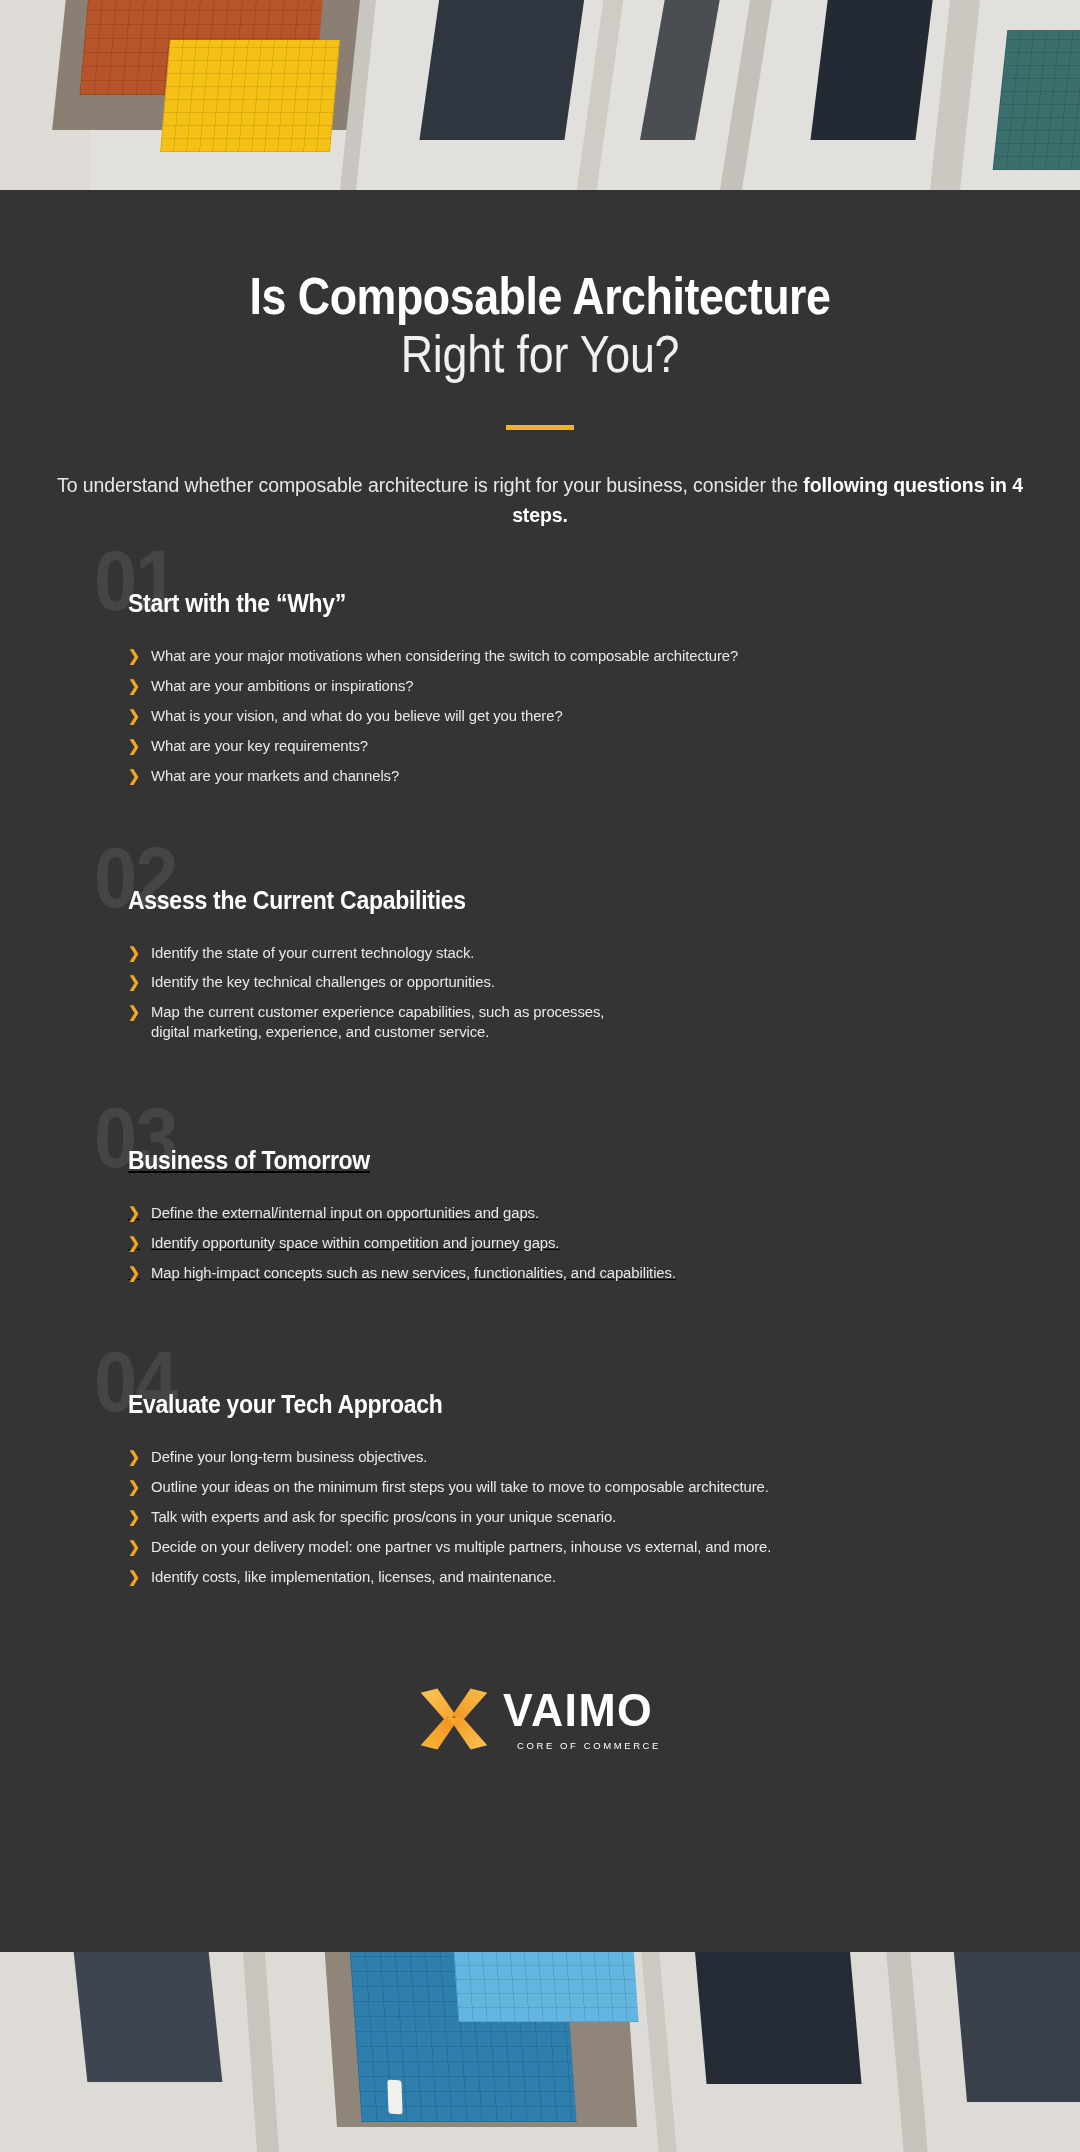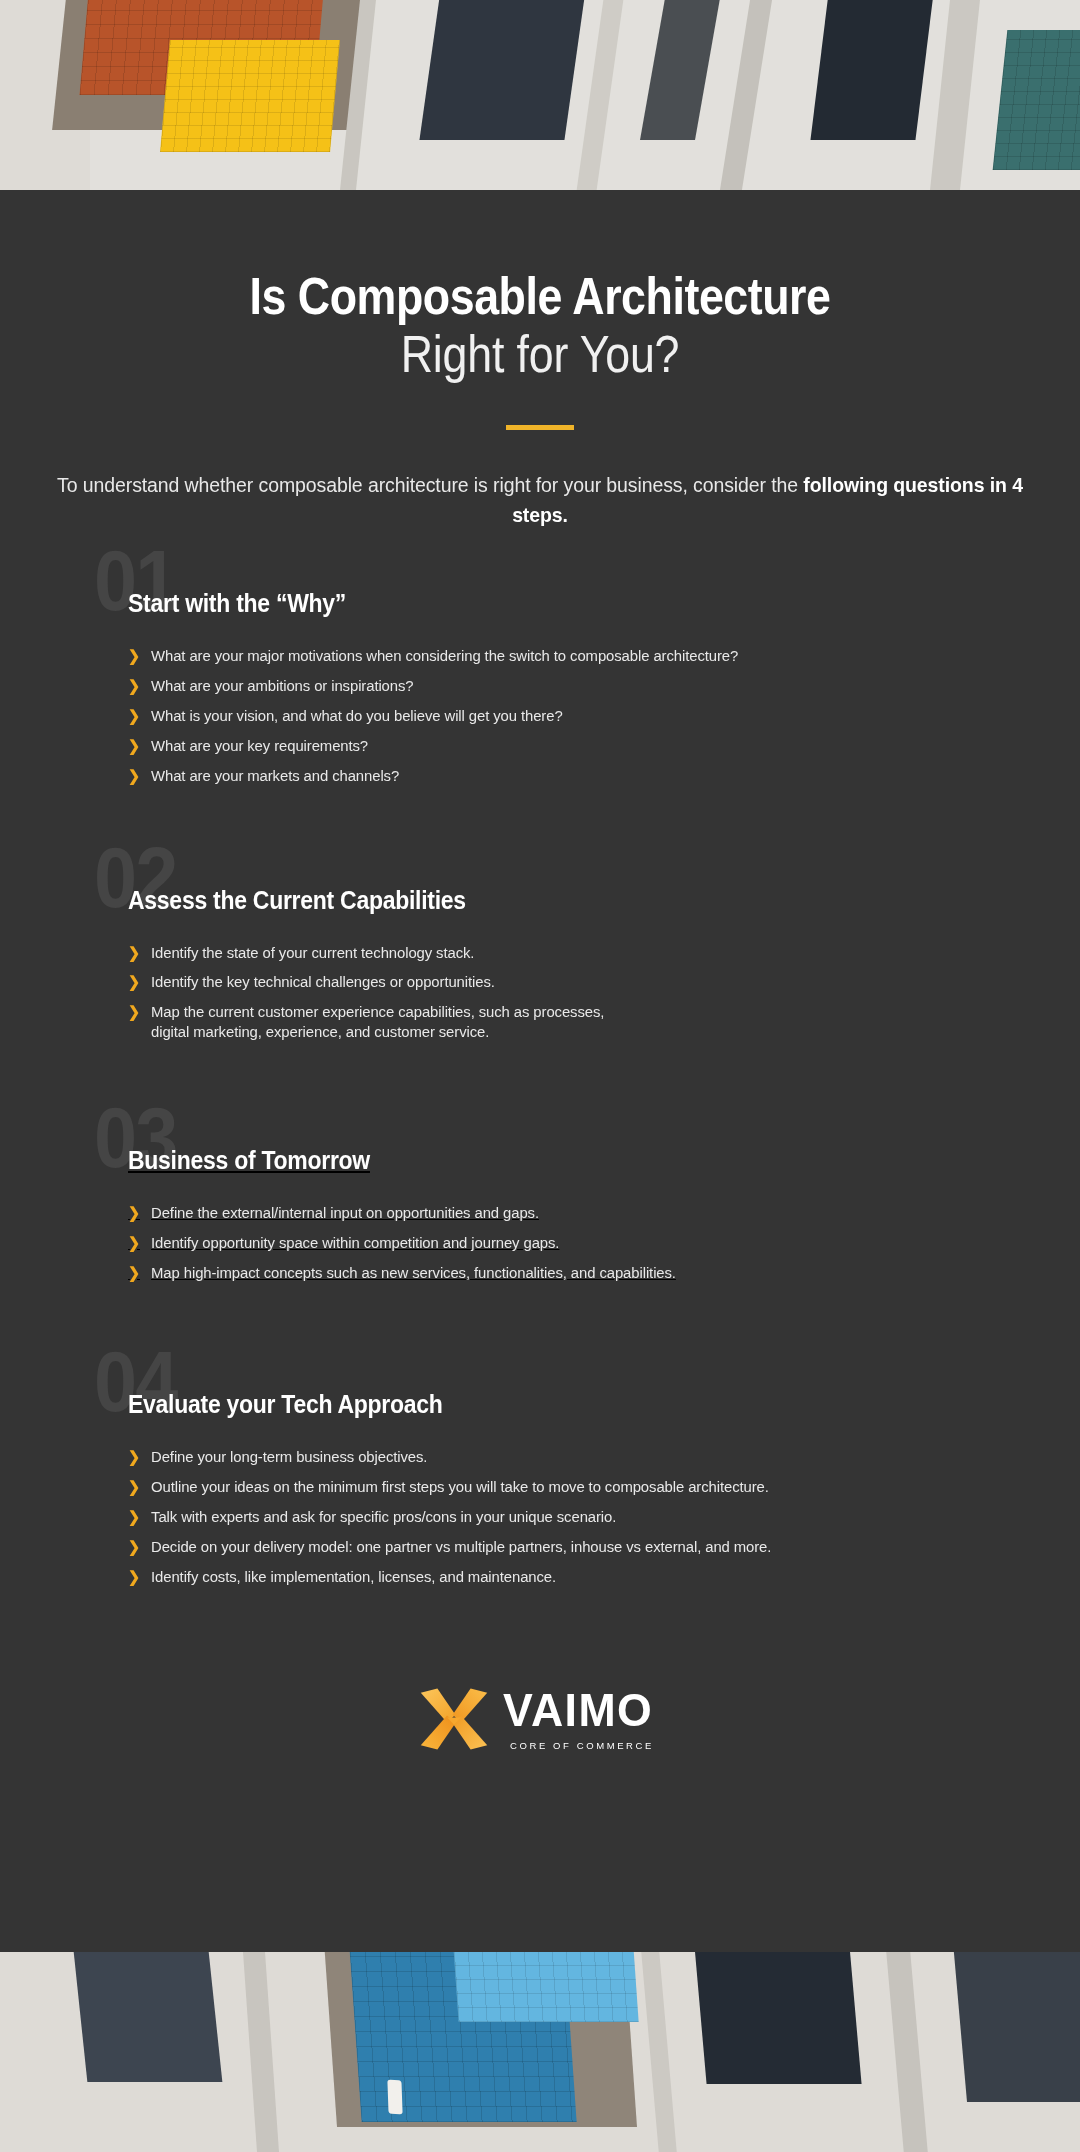--- a/index.html
+++ b/index.html
@@ -148,21 +148,21 @@
   .logo-mark { width:70px; height:72px; flex:0 0 auto; }
   .logo-text { display:flex; flex-direction:column; }
   .logo-name {
     font-family:"Liberation Sans Narrow","Liberation Sans", sans-serif;
     font-weight:bold; font-size:47px; color:#ffffff;
     letter-spacing:1.5px; line-height:1; transform:scaleX(0.95);
     transform-origin:left center;
   }
   .logo-tag {
     font-size:9.5px; color:#ffffff; letter-spacing:2.6px;
-    margin-top:7px; text-align:center; font-weight:normal;
+    margin-top:7px; text-align:right; font-weight:normal;
   }
 </style>
 </head>
 <body>
 
 <div class="page">
 
   <div class="photo-band photo-top">
     <div class="t-grey-left"></div>
     <div class="t-shadow1"></div>

